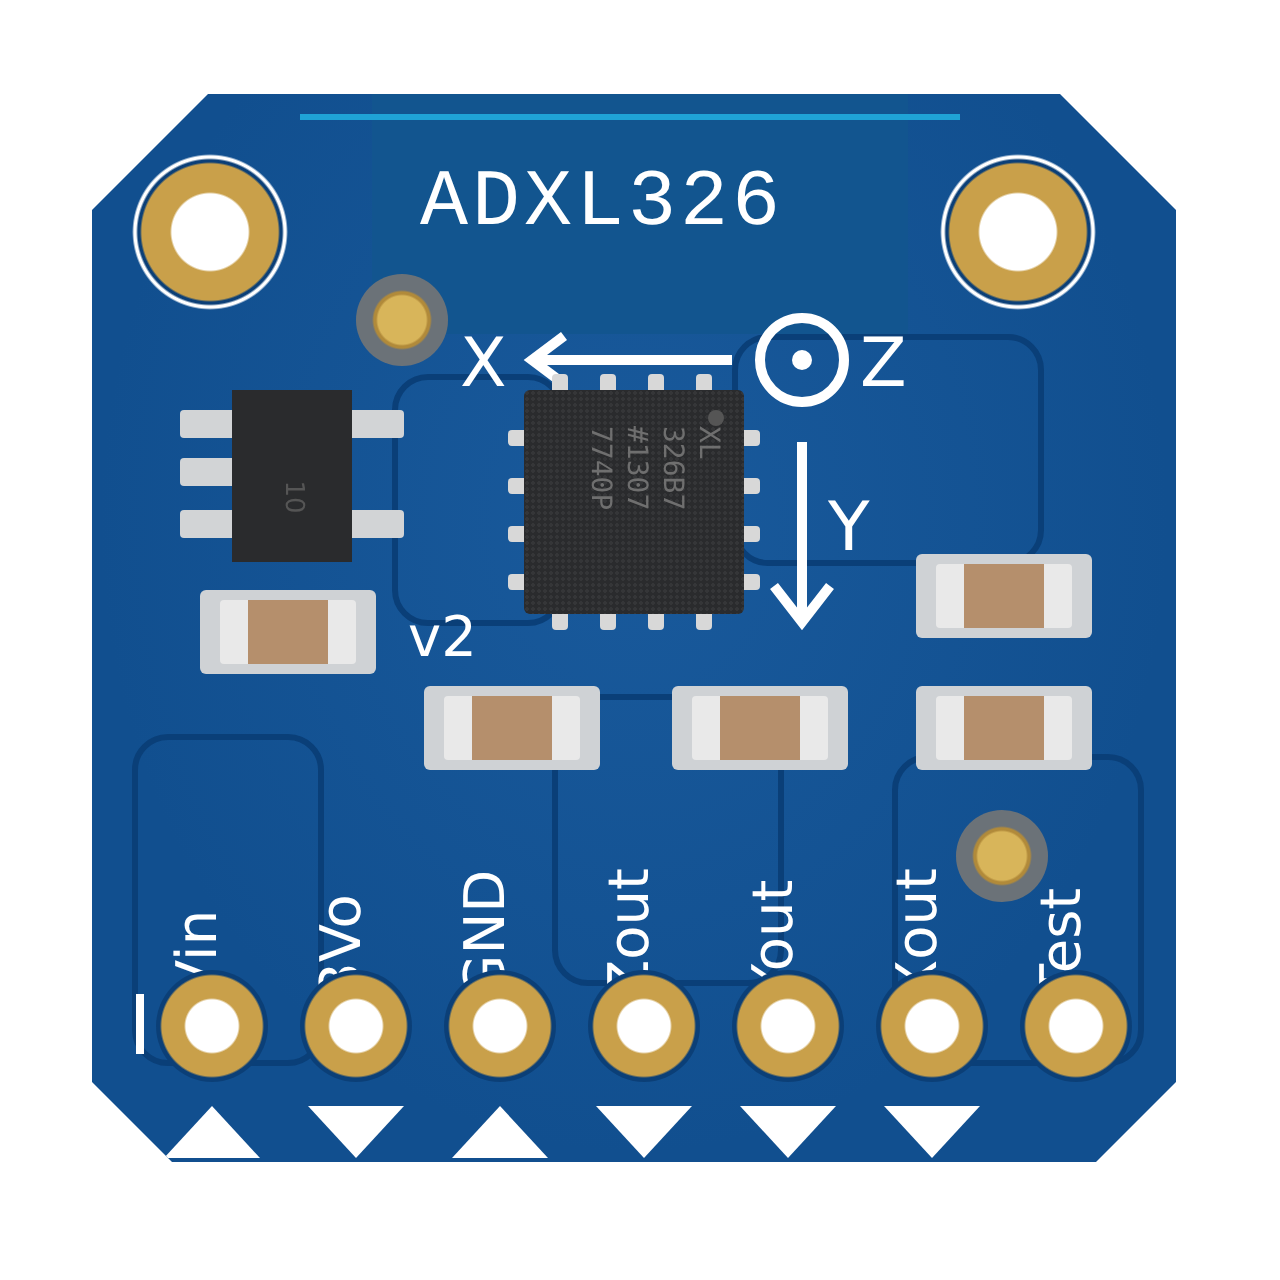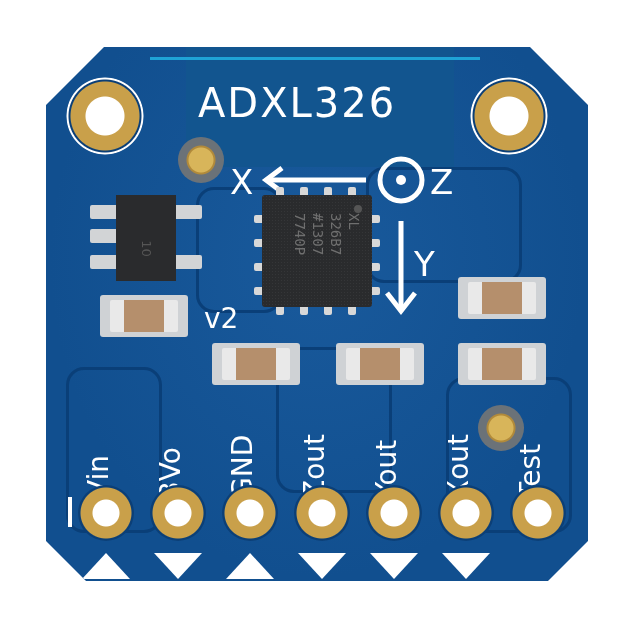--- a/index.html
+++ b/index.html
@@ -10,21 +10,21 @@
       border-radius: 58px 58px 40px 40px;
       clip-path: polygon(58px 0, 484px 0, 542px 58px, 542px 494px, 502px 534px, 40px 534px, 0 494px, 0 58px);
       overflow: hidden;
     }
     .board-shine { position:absolute; left:0; top:0; width:100%; height:100%;
       background: radial-gradient(ellipse at 50% 40%, rgba(40,110,180,0.35), rgba(0,0,0,0) 70%); }
     .trace { position:absolute; border: 3px solid #0a3f78; border-radius: 18px; }
     .title-strip { position:absolute; left:104px; top:10px; width:330px; height:3px; background:#1fa3d6; }
     .title-panel { position:absolute; left:140px; top:0; width:268px; height:120px; background:#12558f; }
     .silk { position:absolute; color:#ffffff; font-family: "DejaVu Sans", sans-serif; line-height:1; }
-    .title { left: 152px; top: 36px; font-size: 40px; letter-spacing: 2px; }
+    .title { left: 164px; top: 36px; font-size: 40px; letter-spacing: 2px; font-family: Liberation Mono, monospace; }
     .mount-hole { position:absolute; width: 78px; height: 78px; border-radius: 50%;
       background: radial-gradient(circle, #ffffff 0 19px, #c9a04a 20px 34px, #0b3f77 35px 36px, #ffffff 37px 38px, transparent 39px); }
     .via-pad { position:absolute; width: 46px; height: 46px; border-radius: 50%;
       background: radial-gradient(circle, #d8b55a 0 12px, #b18a3a 13px 14px, #6b7278 15px 23px); }
     .chip { position:absolute; background:#2a2b2d; border-radius:3px;
       background-image: radial-gradient(rgba(255,255,255,0.05) 1px, transparent 1px); background-size: 3px 3px; }
     .chip-pin { position:absolute; background:#d8d8d8; border-radius:2px; }
     .chip-text { position:absolute; color:#6f6f6f; font-family:"DejaVu Sans Mono", monospace; font-size:14px; transform: rotate(90deg); transform-origin: left top; white-space: pre; line-height:16px; }
     .cap { position:absolute; width: 88px; height: 42px; }
     .cap .pad { position:absolute; top:0; width: 88px; height:42px; background:#cfd2d5; border-radius:3px; }

